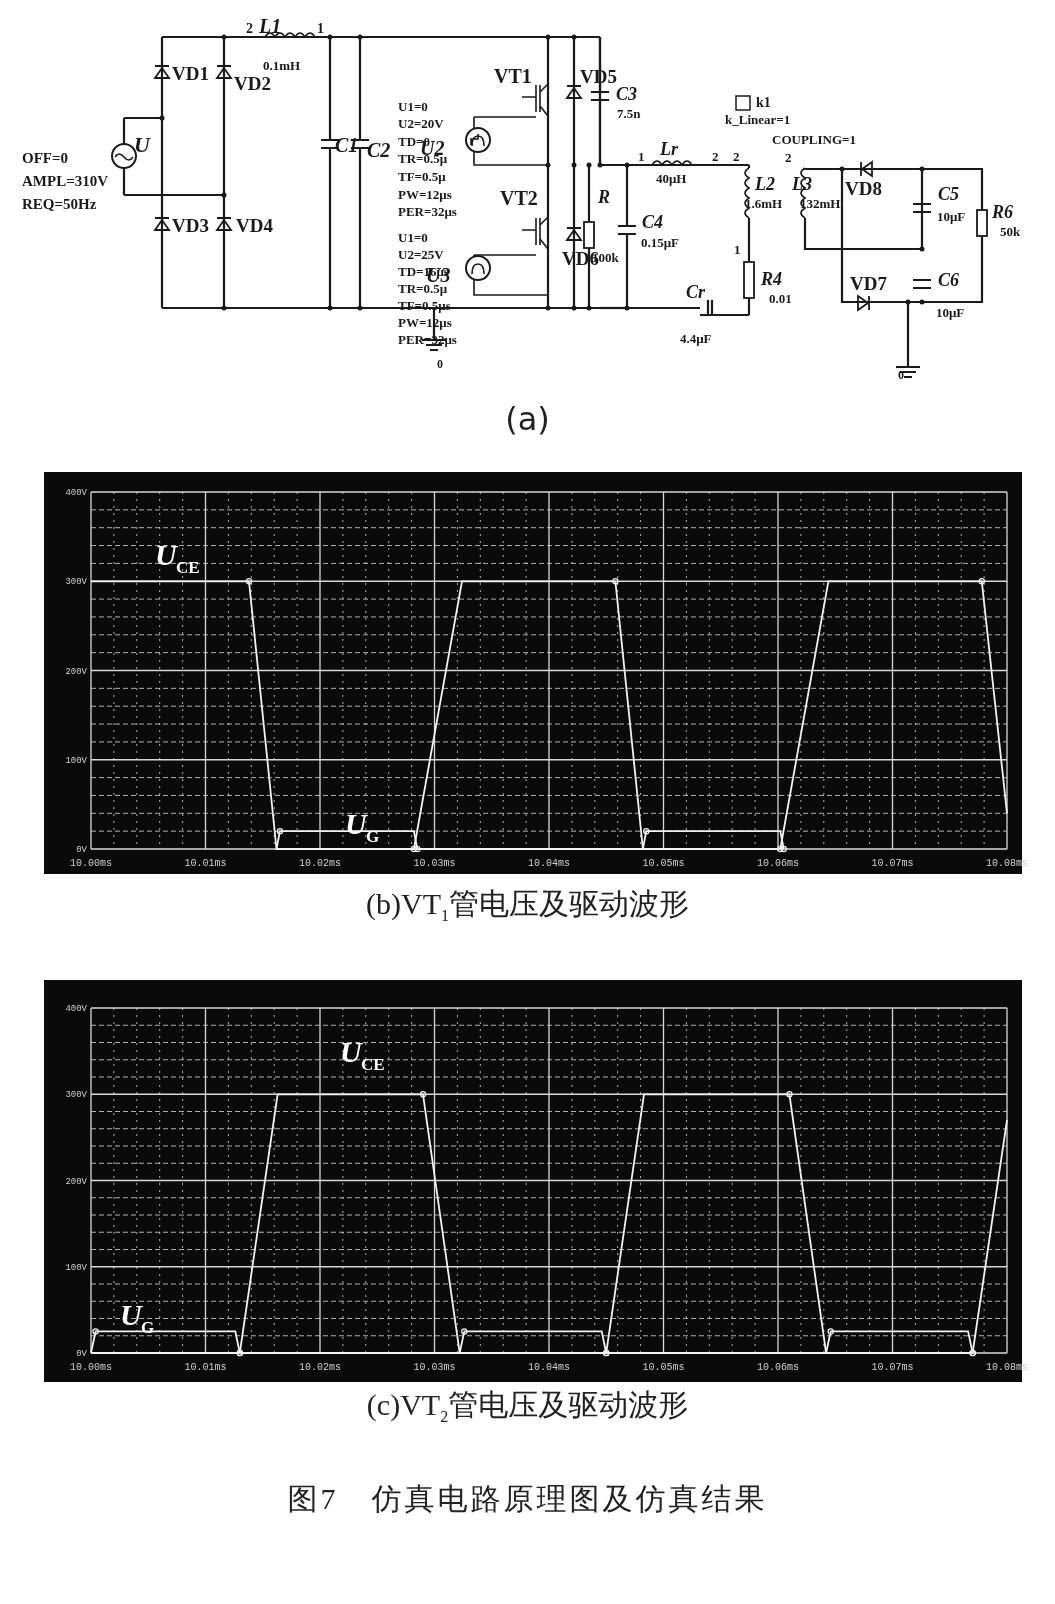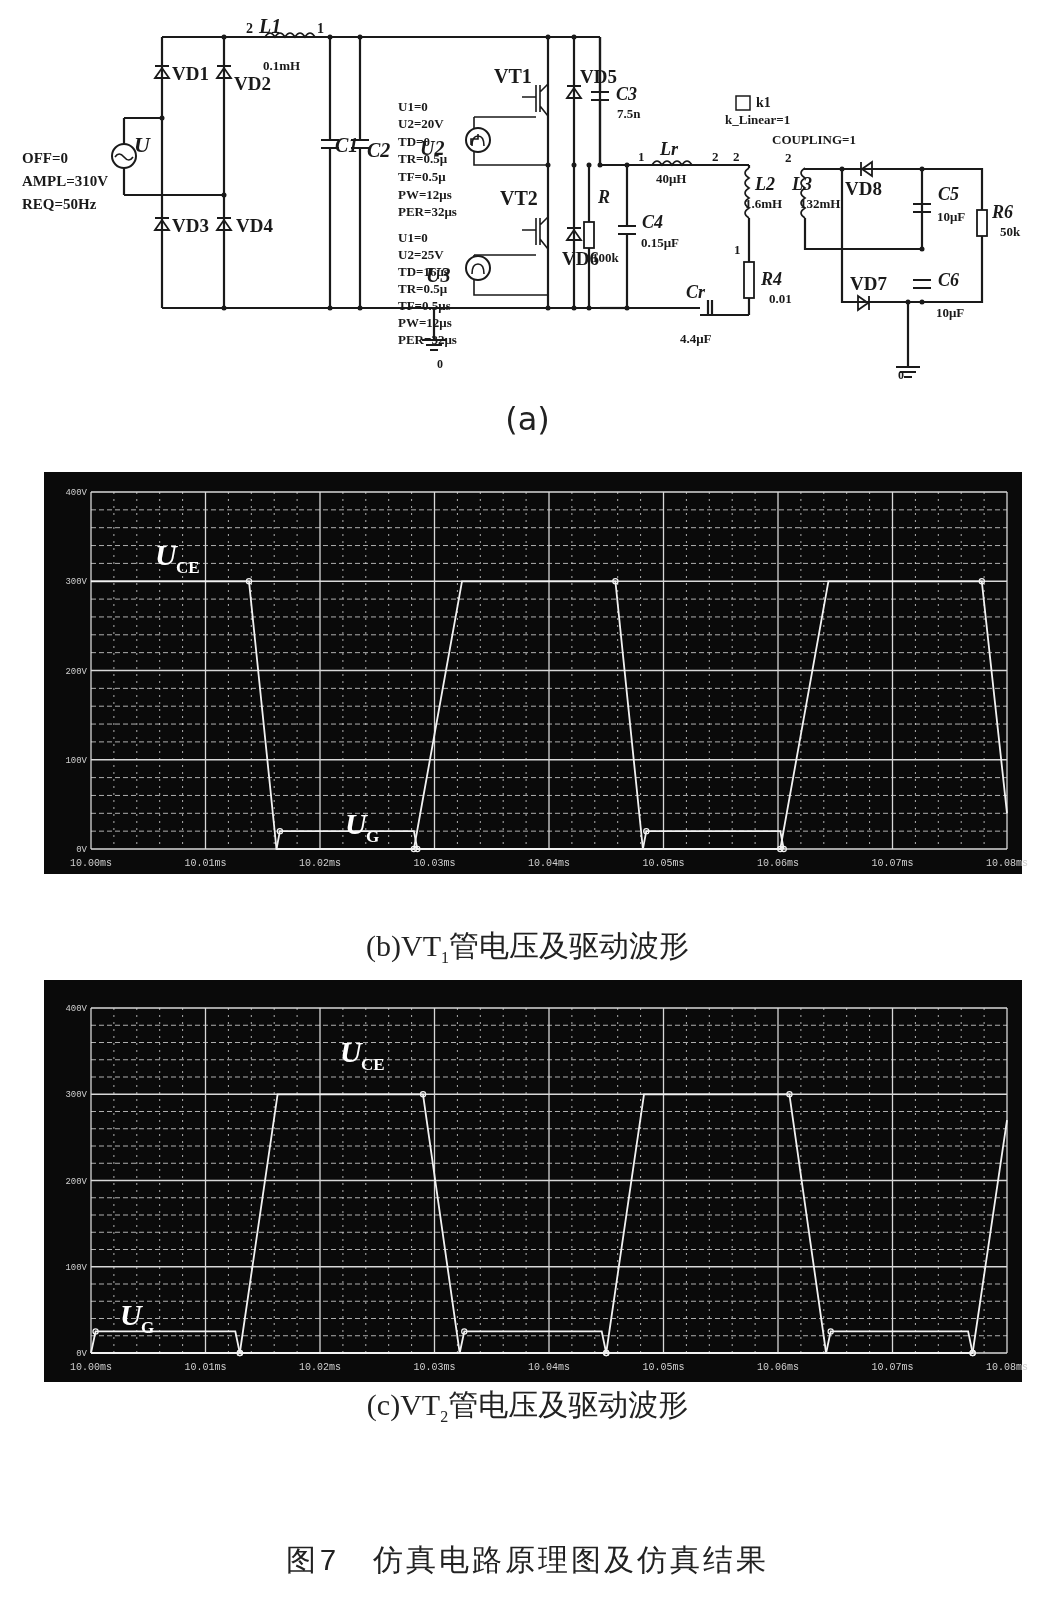--- a/index.html
+++ b/index.html
@@ -278,21 +278,21 @@
     <circle cx="783.7249999999917" cy="377" r="2.6" fill="none" stroke="#f2f2f2" stroke-width="1.2"></circle>
     <g>
       <text x="155" y="93" font-size="30" font-weight="bold" font-style="italic" fill="#fff" font-family="Liberation Serif, serif">U</text>
       <text x="176" y="101" font-size="17" font-weight="bold" fill="#fff" font-family="Liberation Serif, serif">CE</text>
     </g>
     <g>
       <text x="345" y="362" font-size="30" font-weight="bold" font-style="italic" fill="#fff" font-family="Liberation Serif, serif">U</text>
       <text x="366" y="370" font-size="17" font-weight="bold" fill="#fff" font-family="Liberation Serif, serif">G</text>
     </g>
   </svg>
-<div class="caption" style="top:926px;font-size:30px;font-family:Liberation Serif, serif;">
+<div class="caption" style="top:884px;font-size:30px;font-family:Liberation Serif, serif;">
   <span>(b)VT</span><sub style="font-size:16px">1</sub><span>管电压及驱动波形</span>
 </div>
 
 <svg class="chart-svg" id="chart-c" style="top:980px;" width="1055" height="402" viewBox="0 0 1055 402">
     <rect x="44" y="0" width="978" height="402" fill="#0a0a0a"></rect>
     <line x1="113.9" y1="28" x2="113.9" y2="373" stroke="#d8d8d8" stroke-width="1" stroke-dasharray="2,5" opacity="0.8"></line>
     <line x1="136.8" y1="28" x2="136.8" y2="373" stroke="#d8d8d8" stroke-width="1" stroke-dasharray="2,5" opacity="0.8"></line>
     <line x1="159.7" y1="28" x2="159.7" y2="373" stroke="#d8d8d8" stroke-width="1" stroke-dasharray="2,5" opacity="0.8"></line>
     <line x1="182.6" y1="28" x2="182.6" y2="373" stroke="#d8d8d8" stroke-width="1" stroke-dasharray="2,5" opacity="0.8"></line>
     <line x1="228.4" y1="28" x2="228.4" y2="373" stroke="#d8d8d8" stroke-width="1" stroke-dasharray="2,5" opacity="0.8"></line>
@@ -386,13 +386,13 @@
     </g>
     <g>
       <text x="120" y="345" font-size="30" font-weight="bold" font-style="italic" fill="#fff" font-family="Liberation Serif, serif">U</text>
       <text x="141" y="353" font-size="17" font-weight="bold" fill="#fff" font-family="Liberation Serif, serif">G</text>
     </g>
   </svg>
 <div class="caption" style="top:1385px;font-size:30px;">
   <span>(c)VT</span><sub style="font-size:16px">2</sub><span>管电压及驱动波形</span>
 </div>
 
-<div class="caption" style="top:1540px;font-size:30px;font-family:Liberation Mono, monospace;letter-spacing:3px;text-align:center;">图7　仿真电路原理图及仿真结果</div>
+<div class="caption" style="top:1479px;font-size:30px;font-family:Liberation Serif, serif;letter-spacing:3px;text-align:center;">图7　仿真电路原理图及仿真结果</div>
 
 </body></html>

